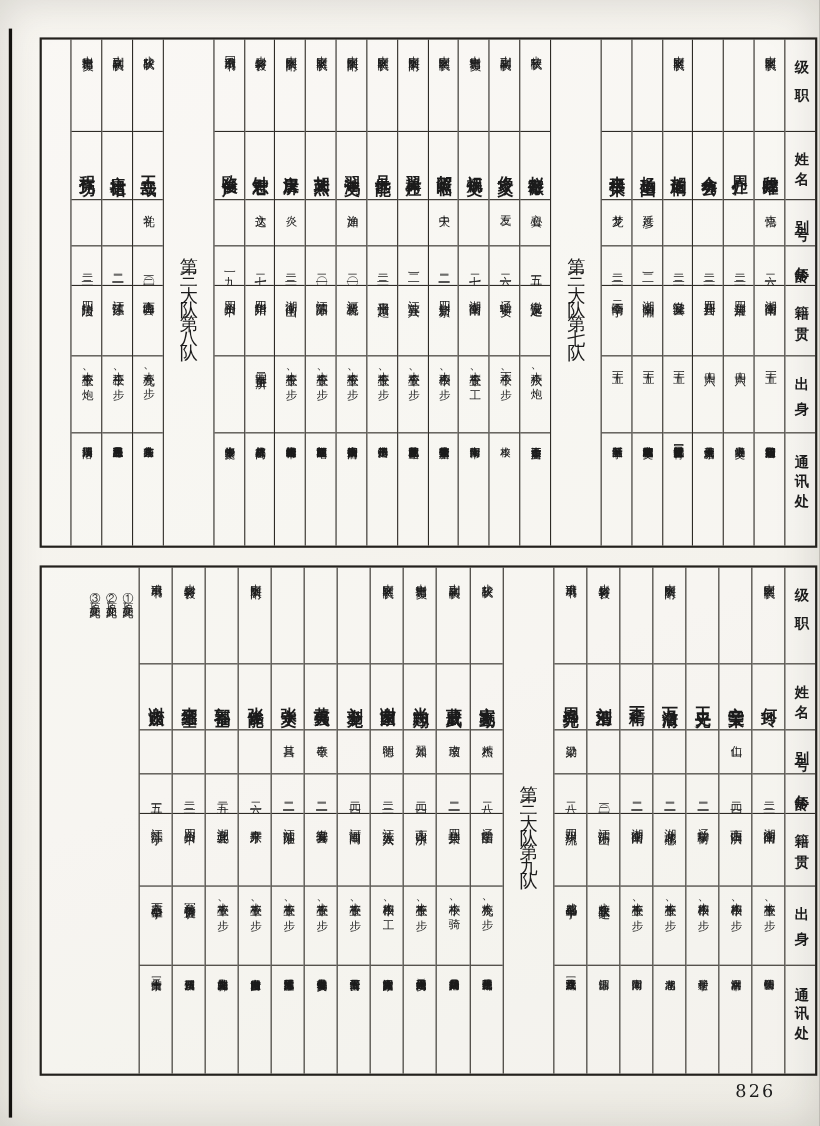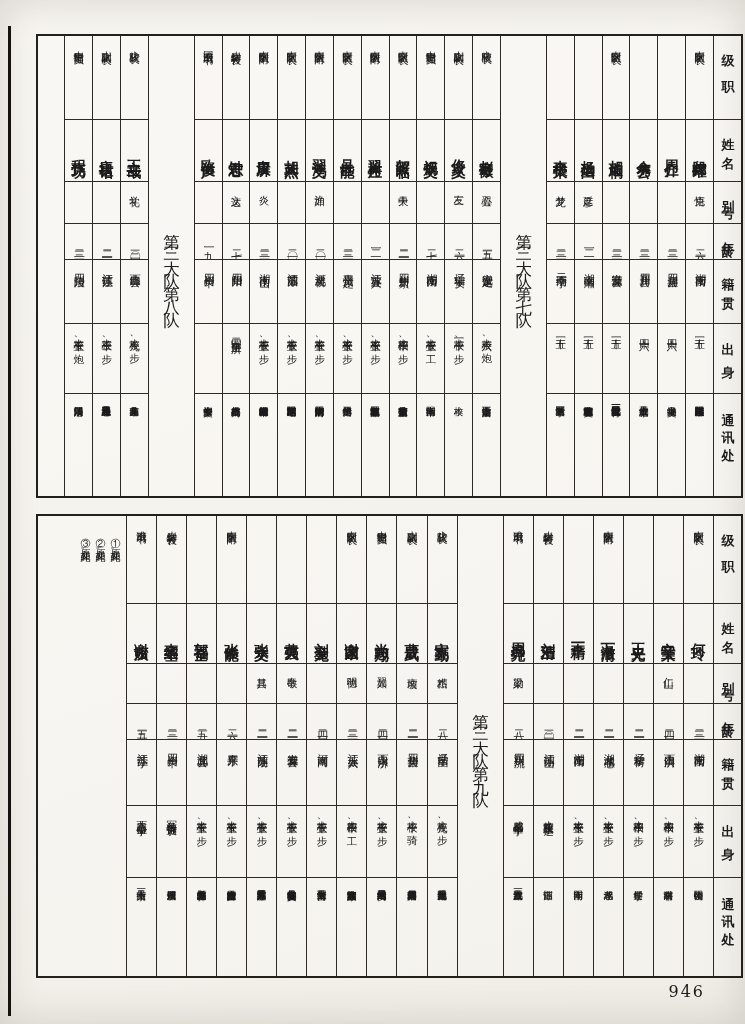--- a/index.html
+++ b/index.html
@@ -998,14 +998,14 @@
             <span class="vtext">南京土街二十一号</span>
           </div>
         </div>
         <div class="col notes">
           <span class="vtext">①原文如此。</span>
           <span class="vtext">②原文如此。</span>
           <span class="vtext">③原文如此。</span>
         </div>
       </div>
     </div>
-  <div class="page-number">946</div>
+  <div class="page-number">826</div>
 </div>
 
 </body></html>

